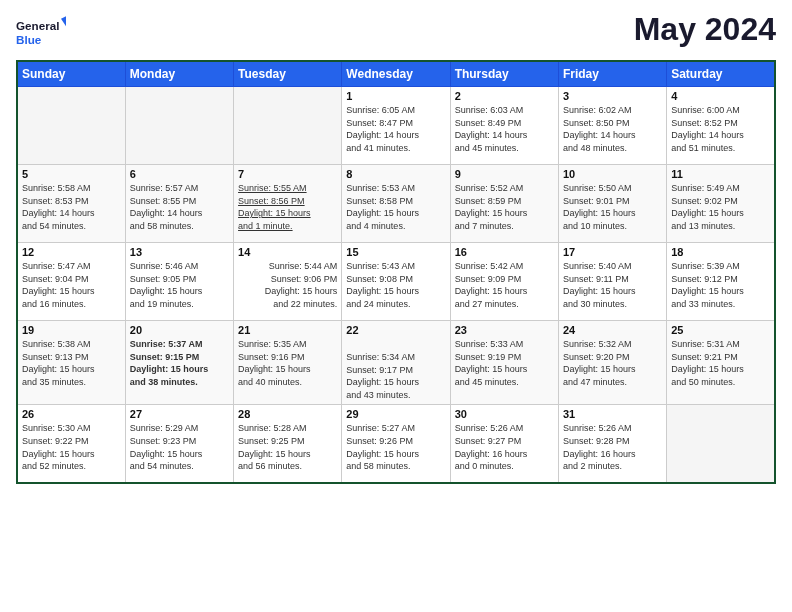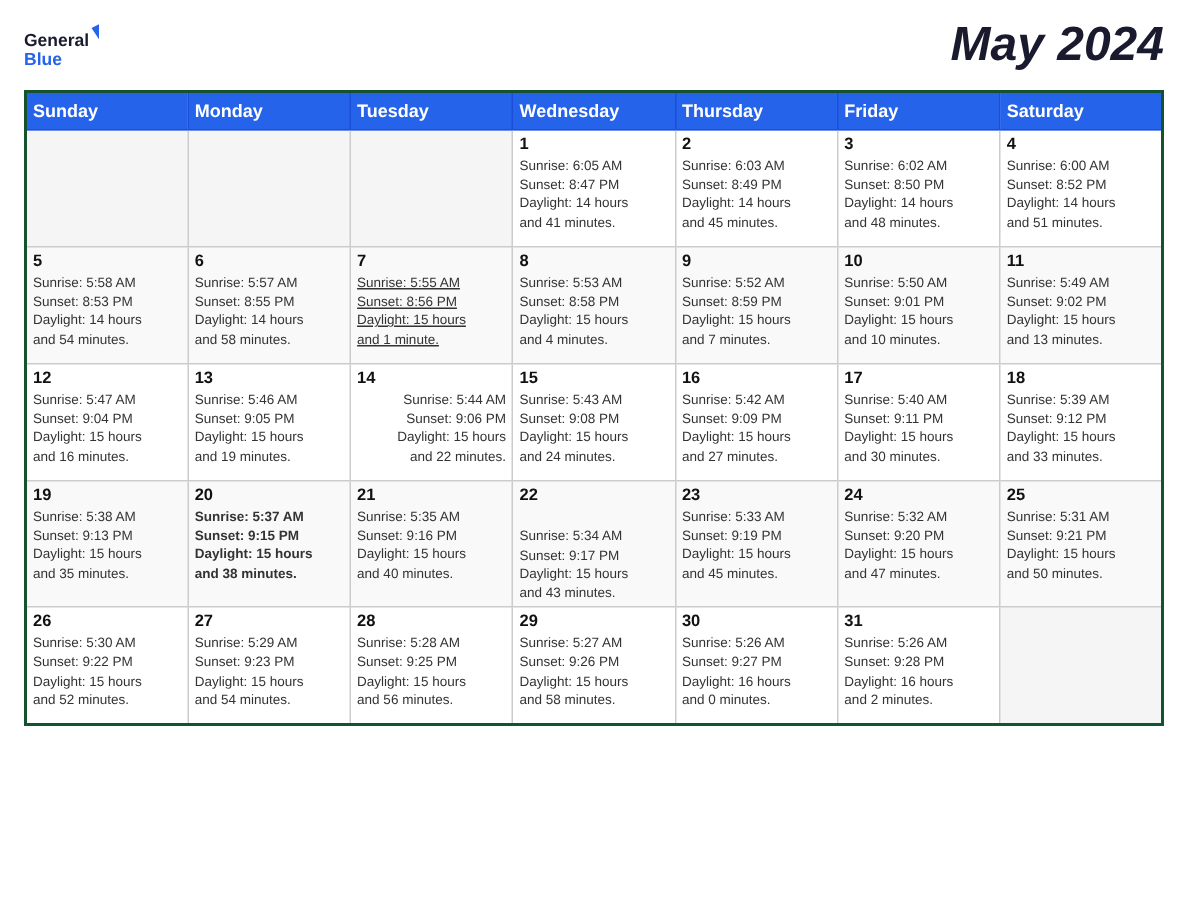--- a/index.html
+++ b/index.html
@@ -22,21 +22,20 @@
       align-items: flex-start;
       margin-bottom: 8px;
     }
     .logo {
       display: flex;
       align-items: center;
       gap: 4px;
     }
     .title-block {
       text-align: center;
-      font-style: italic;
     }
     .month-title {
       font-size: 32px;
       font-weight: bold;
       color: #1a1a2e;
       line-height: 1.1;
     }
     .subtitle {
       font-size: 14px;
       color: #444;

